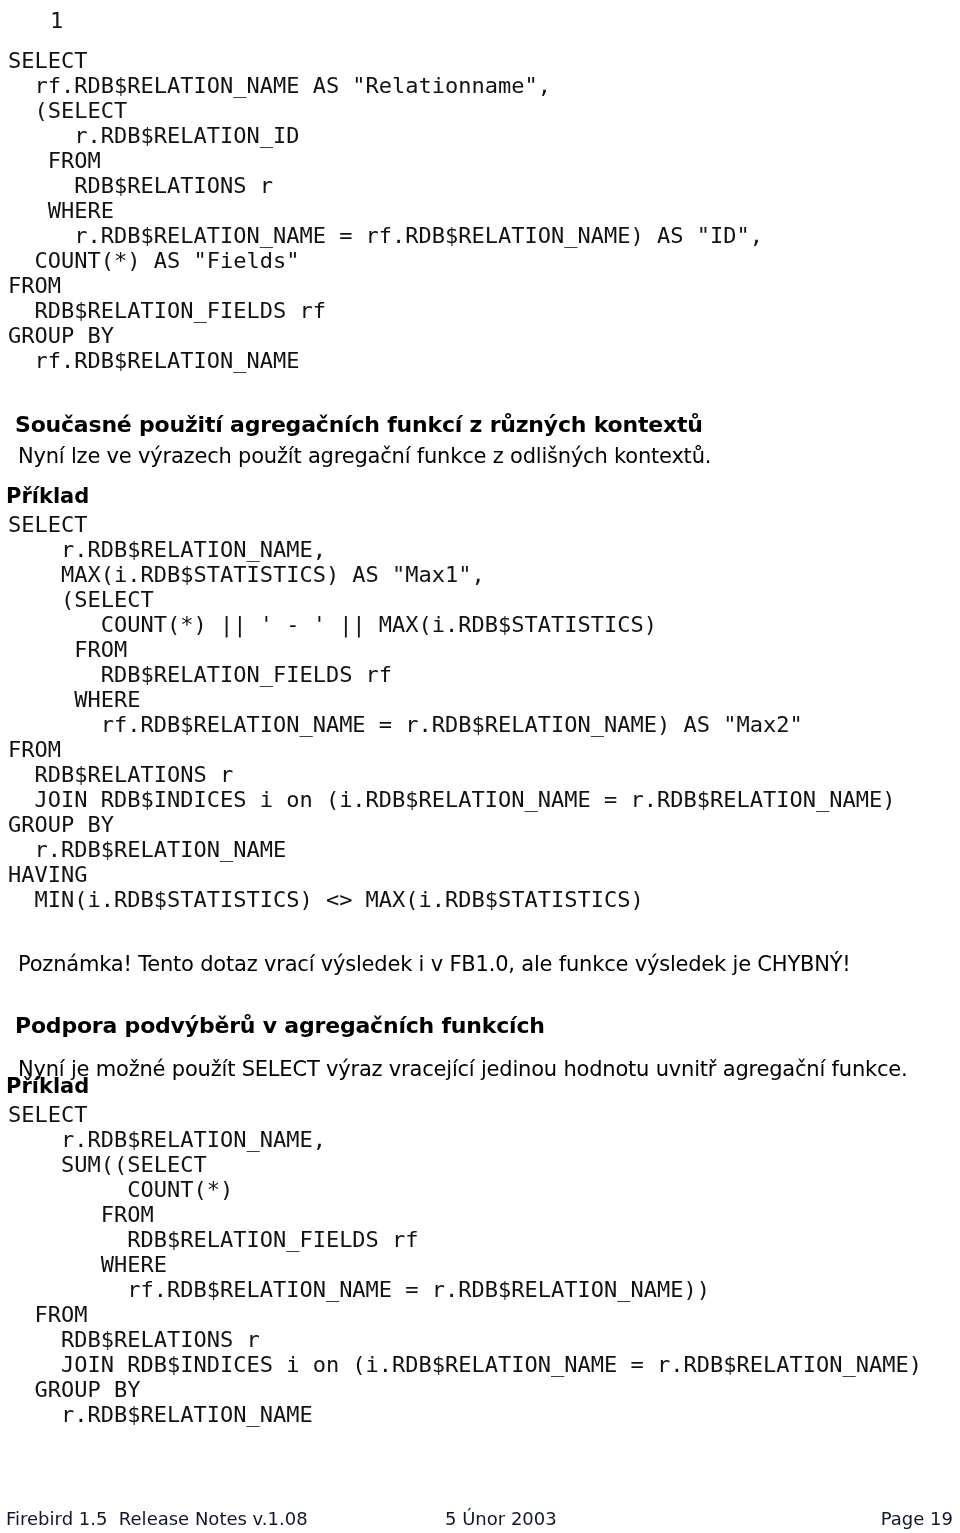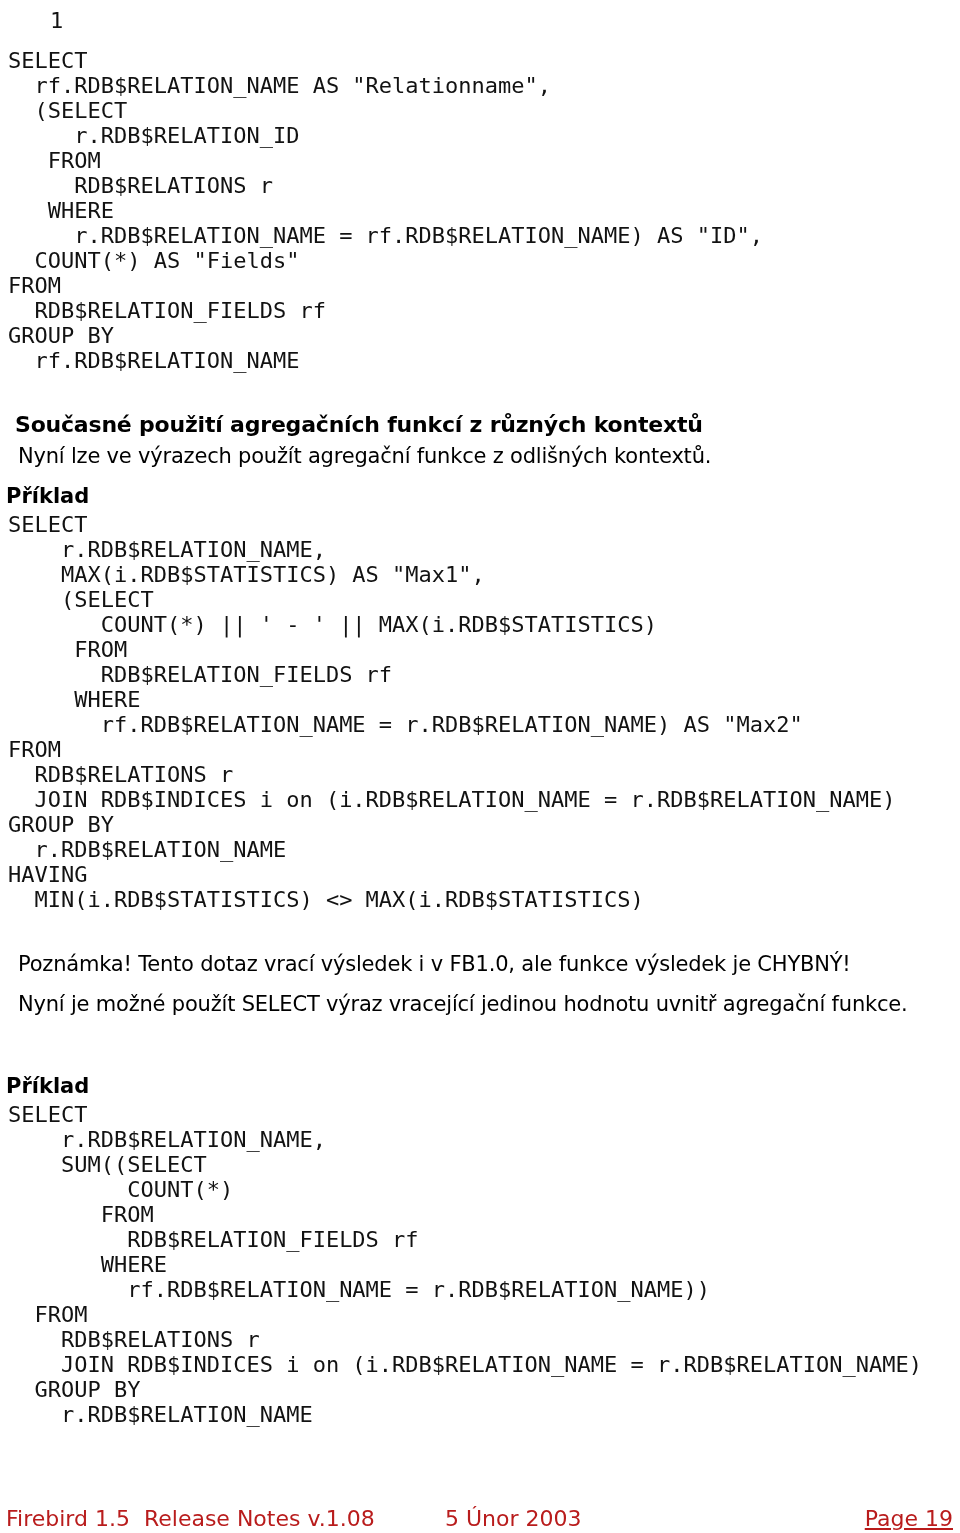--- a/index.html
+++ b/index.html
@@ -72,43 +72,43 @@
   .abs { position: absolute; }
 
   #page-number-top      { left: 50px;  top: 8px;   }
   #code-block-1         { left: 8px;   top: 48px;  }
   #heading-1            { left: 6px;   top: 401px; }
   #body-1               { left: 6px;   top: 430px; }
   #example-label-1      { left: 6px;   top: 483px; }
   #code-block-2         { left: 8px;   top: 512px; }
   #note-1               { left: 6px;   top: 938px; }
   #heading-2            { left: 6px;   top: 1002px;}
-  #body-2               { left: 6px;   top: 978px;}
+  #body-2               { left: 6px;   top: 1043px;}
   #example-label-2      { left: 6px;   top: 1073px;}
   #code-block-3         { left: 8px;   top: 1102px;}
 
   
   .footer {
     position: absolute;
     left: 0;
     top: 1508px;
     width: 960px;
     height: 25px;
   }
   .footer span {
     position: absolute;
     font-family: "DejaVu Sans", "Liberation Sans", sans-serif;
-    font-size: 22px;
+    font-size: 18px;
     line-height: 22px;
-    color: #b91c1c;
+    color: #0f172a;
     white-space: pre;
   }
   #footer-left   { left: 6px;  top: 0; }
   #footer-center { left: 445px;top: 0; }
-  #footer-right  { right: 7px; top: 0; text-align: right; text-decoration: underline; }
+  #footer-right  { right: 7px; top: 0; text-align: right; }
 </style>
 </head>
 <body>
 
 <div class="page">
 
   <div class="abs" id="page-number-top">
     <pre class="code">1</pre>
   </div>
 
@@ -148,20 +148,21 @@
   RDB$RELATIONS r
   JOIN RDB$INDICES i on (i.RDB$RELATION_NAME = r.RDB$RELATION_NAME)
 GROUP BY
   r.RDB$RELATION_NAME
 HAVING
   MIN(i.RDB$STATISTICS) &lt;&gt; MAX(i.RDB$STATISTICS)</pre>
   </div>
 
   <p class="abs body-text" id="note-1">Poznámka! Tento dotaz vrací výsledek i v FB1.0, ale funkce výsledek je CHYBNÝ!</p>
 
+  <h2 class="abs section-heading" id="heading-2">Podpora podvýběrů v agregačních funkcích</h2>
 
   <p class="abs body-text" id="body-2">Nyní je možné použít SELECT výraz vracející jedinou hodnotu uvnitř agregační funkce.</p>
 
   <h3 class="abs example-heading" id="example-label-2">Příklad</h3>
 
   <div class="abs" id="code-block-3">
     <pre class="code">SELECT
     r.RDB$RELATION_NAME,
     SUM((SELECT
          COUNT(*)

